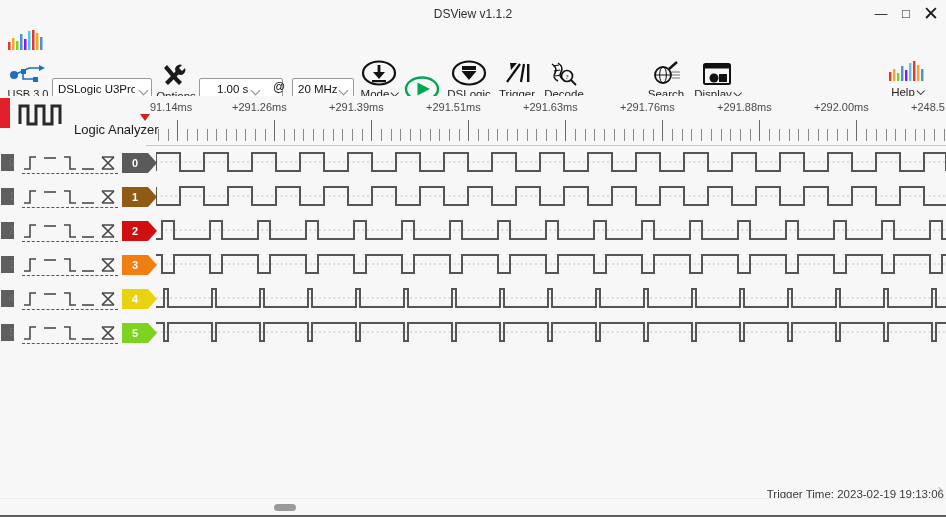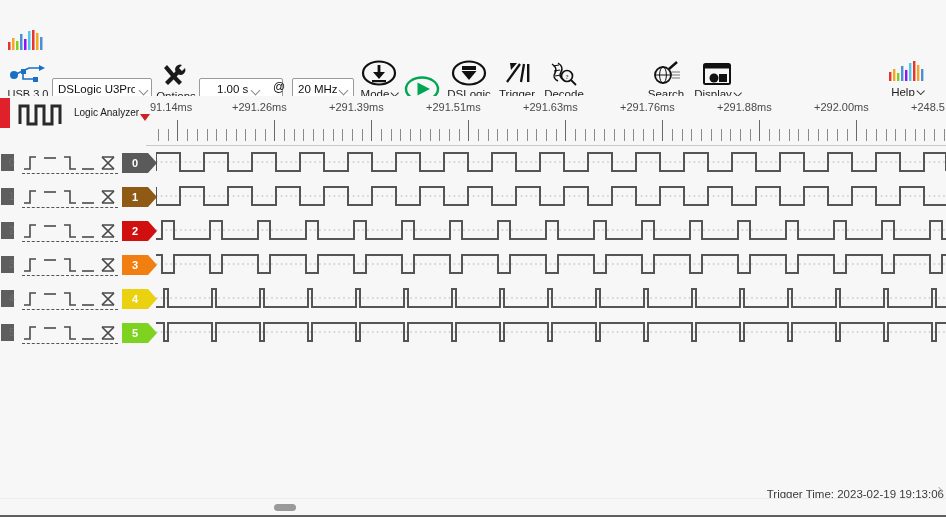--- a/index.html
+++ b/index.html
@@ -90,21 +90,21 @@
   
   #mode-strip {
     position: absolute; left: 0; top: 96px; width: 946px; height: 50px;
     background: #f7f7f7;
   }
   #red-tab {
     position: absolute; left: 0; top: 2px; width: 10px; height: 30px;
     background: #e0202a;
   }
   #la-icon { position: absolute; left: 18px; top: 2px; }
-  #la-label { position: absolute; left: 74px; top: 11px; font-size: 10px; color: #1a1a1a; }
+  #la-label { position: absolute; left: 74px; top: 26px; font-size: 13px; color: #1a1a1a; }
   #la-arrow {
     position: absolute; left: 140px; top: 18px;
     width: 0; height: 0;
     border-left: 5px solid transparent; border-right: 5px solid transparent;
     border-top: 7px solid #cc2222;
   }
   #ruler {
     position: absolute; left: 146px; top: 96px; width: 800px; height: 50px;
     overflow: hidden;
   }
@@ -177,20 +177,26 @@
   }
   #bottom-border {
     position: absolute; left: 0; top: 515px; width: 946px; height: 2px; background: #5f5f5f;
   }
 </style>
 </head>
 <body>
 
 <div id="app">
 
+  <div id="titlebar">
+    <div id="title-text">DSView v1.1.2</div>
+    <div class="winbtn" id="win-min">—</div>
+    <div class="winbtn" id="win-max">□</div>
+    <div class="winbtn" id="win-close">✕</div>
+  </div>
 
   <div id="toolbar">
 
     <svg id="logo-top" width="40" height="24">
       <rect x="0" y="12" width="2.5" height="8" fill="#e8342a"></rect>
       <rect x="4" y="8" width="2.5" height="12" fill="#f5a623"></rect>
       <rect x="8" y="11" width="2.5" height="9" fill="#7ed321"></rect>
       <rect x="12" y="4" width="2.5" height="16" fill="#4a90d9"></rect>
       <rect x="16" y="9" width="2.5" height="11" fill="#9013fe"></rect>
       <rect x="20" y="1" width="2.5" height="19" fill="#50c8e8"></rect>

